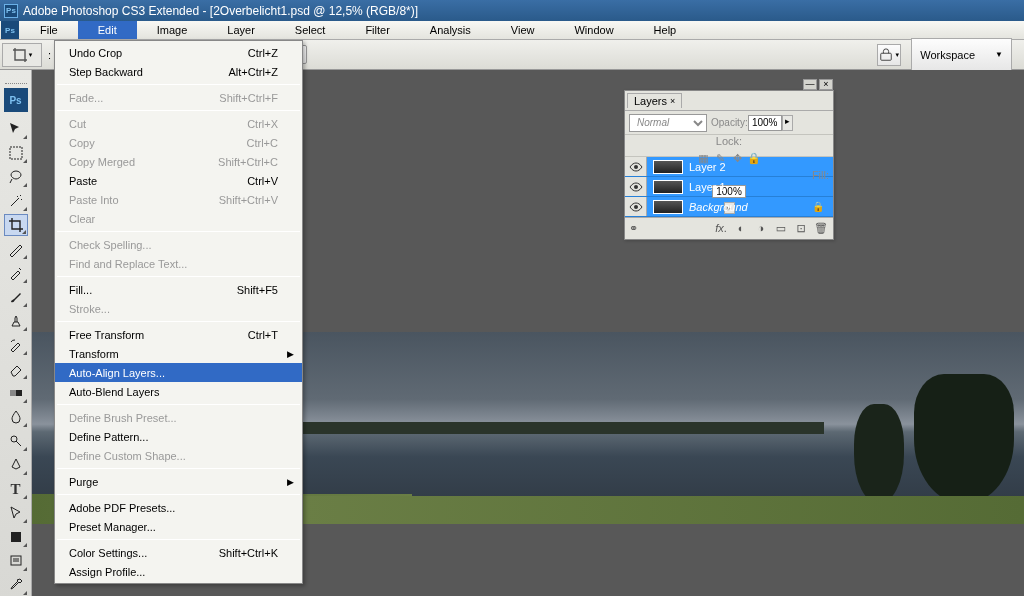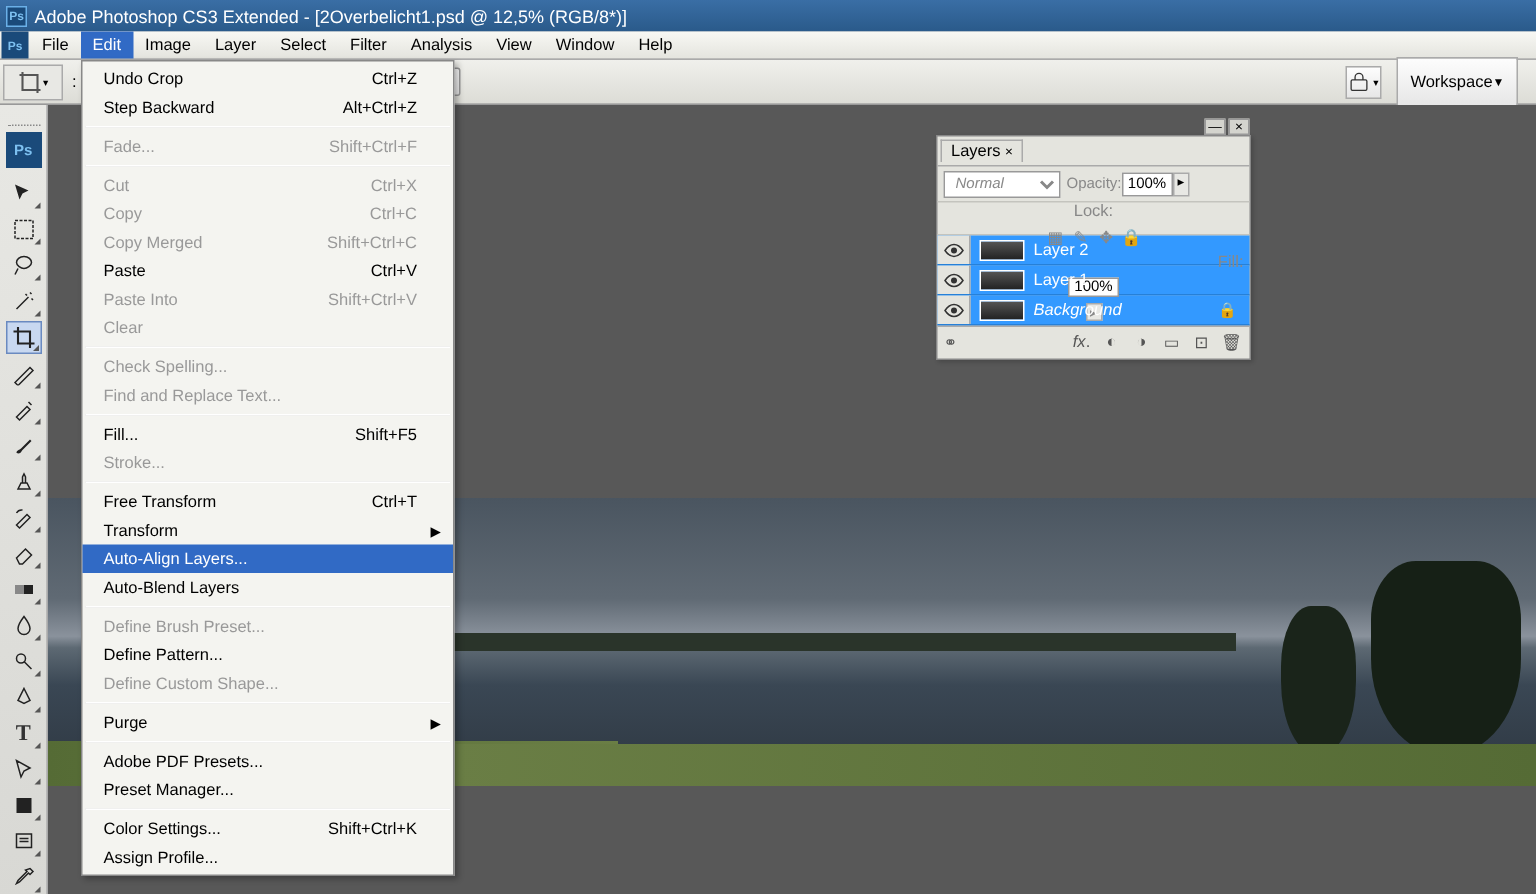--- a/index.html
+++ b/index.html
@@ -4,31 +4,31 @@
 <style>
 * { margin: 0; padding: 0; box-sizing: border-box; font-family: "Segoe UI", Tahoma, sans-serif; font-size: 11px; }
 body { width: 1024px; height: 596px; background: #b8b8b8; overflow: hidden; position: relative; }
 
 .titlebar { height: 21px; background: linear-gradient(#3a6ea5, #2a5a8a); color: #fff; display: flex; align-items: center; padding-left: 4px; }
 .titlebar .ps-icon { width: 14px; height: 14px; background: #1a4a7a; border: 1px solid #6ab0e8; margin-right: 5px; display: flex; align-items: center; justify-content: center; font-size: 8px; font-weight: bold; color: #7dc0f0; }
 .titlebar-text { font-size: 12px; }
 
 .menubar { height: 19px; background: linear-gradient(#f8f8f4, #e4e4de); display: flex; align-items: stretch; border-bottom: 1px solid #aaa; }
 .menubar .ps-menu-icon { width: 18px; height: 18px; background: #1a4a7a; margin: 0 1px; display: flex; align-items: center; justify-content: center; font-size: 8px; font-weight: bold; color: #7dc0f0; }
-.menu-item { padding: 0 8px; display: flex; align-items: center; cursor: default; }
+.menu-item { padding: 0 20px; display: flex; align-items: center; cursor: default; }
 .menu-item.active { background: #316ac5; color: #fff; }
 
 .optionsbar { height: 30px; background: linear-gradient(#f0f0ec, #dcdcd6); border-bottom: 1px solid #999; display: flex; align-items: center; padding-left: 2px; }
 .tool-preset { width: 40px; height: 24px; background: #e8e8e4; border: 1px solid #aaa; margin-right: 6px; display:flex; align-items:center; justify-content:center; }
 .colon { margin-right: 8px; }
 .unit-select { width: 80px; height: 19px; background: #fff; border: 1px solid #999; font-size: 11px; padding-left: 3px; margin-right: 14px; }
 .opt-btn { height: 19px; padding: 0 14px; background: linear-gradient(#fdfdfd,#e6e6e6); border: 1px solid #999; border-radius: 2px; font-size: 11px; margin-right: 8px; }
 .right-slot { margin-left: auto; display:flex; align-items:center; margin-right: 12px; }
 .lock-btn { width: 24px; height: 22px; border: 1px solid #aaa; background: linear-gradient(#fdfdfd,#e6e6e6); margin-right: 10px; display:flex; align-items:center; justify-content:center;}
-.workspace { height: 34px; border: 1px solid #aaa; background: linear-gradient(#fdfdfd,#e6e6e6); padding: 0 8px; display:flex; align-items:center; gap:0;}
+.workspace { height: 34px; border: 1px solid #aaa; background: linear-gradient(#fdfdfd,#e6e6e6); padding: 0 8px; display:flex; align-items:center; gap:20px;}
 
 .canvas-area { position: absolute; top: 70px; left: 32px; right: 0; bottom: 0; background: #585858; }
 .panorama { position: absolute; top: 262px; left: 0; right: 0; height: 192px; background: linear-gradient(to bottom, #4a5560 0%, #606a74 35%, #8a929c 48%, #5d6973 52%, #3a4754 65%, #2d3640 100%); overflow:hidden; }
 .pano-grass-left { position:absolute; left:0; bottom:0; width:380px; height:30px; background:linear-gradient(to right,#556b35,#6a7e45);}
 .pano-grass-right { position:absolute; right:0; bottom:0; width:720px; height:28px; background:linear-gradient(to right,#6a7e45,#556b35);}
 .pano-tree-r1 { position:absolute; right:120px; bottom:20px; width:50px; height:100px; background:#1a241a; border-radius:40% 40% 50% 50%;}
 .pano-tree-r2 { position:absolute; right:10px; bottom:20px; width:100px; height:130px; background:#162016; border-radius:30% 30% 50% 50%;}
 .pano-treeline { position:absolute; left:260px; right:200px; bottom:90px; height:12px; background:#2a342a;}
 
 .toolbar { position: absolute; top: 70px; left: 0; width: 32px; background: linear-gradient(#e8e8e4,#d8d8d4); border-right: 1px solid #aaa; padding: 4px 0; display:flex; flex-direction:column; align-items:center; gap:2px; }

